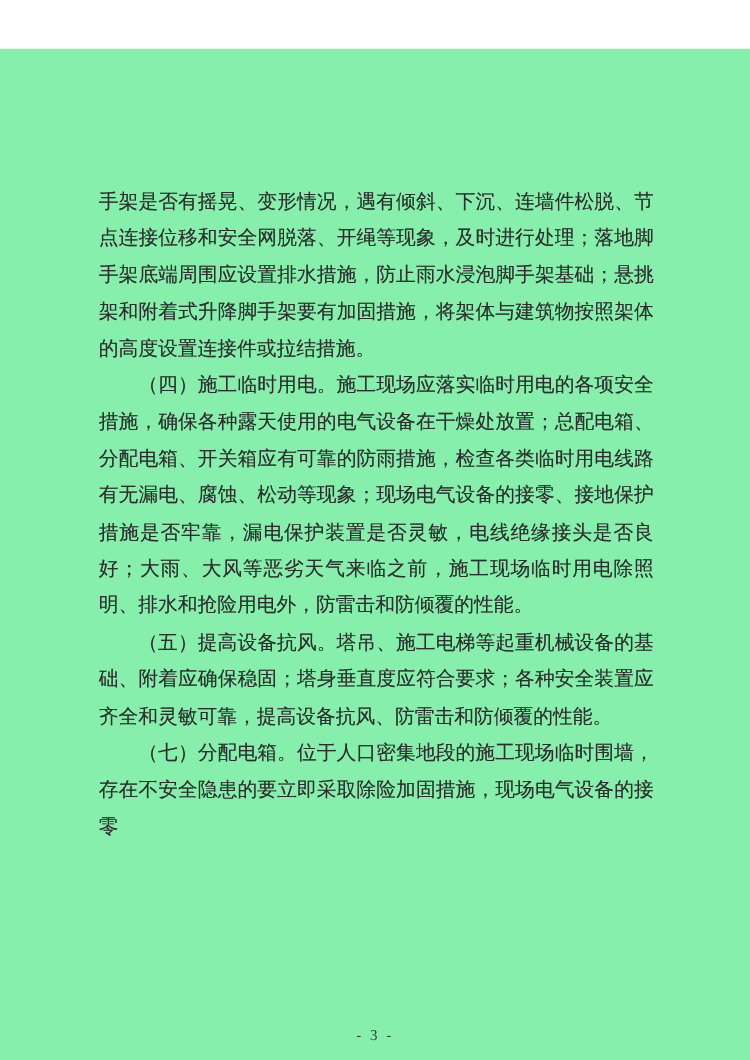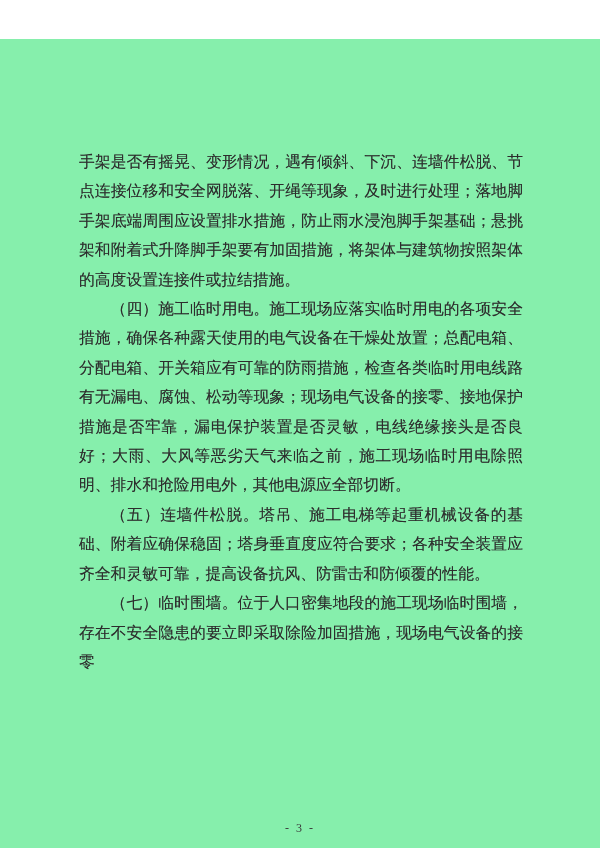--- a/index.html
+++ b/index.html
@@ -48,18 +48,18 @@
     letter-spacing: 2px;
     color: #3a3a3a;
   }
 </style>
 </head>
 <body>
 
 <div class="page">
   <div class="text-column">
     <p class="para"><b class="para-heading"></b><span>手架是否有摇晃、变形情况，遇有倾斜、下沉、连墙件松脱、节点连接位移和安全网脱落、开绳等现象，及时进行处理；落地脚手架底端周围应设置排水措施，防止雨水浸泡脚手架基础；悬挑架和附着式升降脚手架要有加固措施，将架体与建筑物按照架体的高度设置连接件或拉结措施。</span></p>
-    <p class="para indent"><b class="para-heading">（四）施工临时用电。</b><span>施工现场应落实临时用电的各项安全措施，确保各种露天使用的电气设备在干燥处放置；总配电箱、分配电箱、开关箱应有可靠的防雨措施，检查各类临时用电线路有无漏电、腐蚀、松动等现象；现场电气设备的接零、接地保护措施是否牢靠，漏电保护装置是否灵敏，电线绝缘接头是否良好；大雨、大风等恶劣天气来临之前，施工现场临时用电除照明、排水和抢险用电外，其他电源应全部切断。</span></p>
-    <p class="para indent"><b class="para-heading">（五）连墙件松脱。</b><span>塔吊、施工电梯等起重机械设备的基础、附着应确保稳固；塔身垂直度应符合要求；各种安全装置应齐全和灵敏可靠，提高设备抗风、防雷击和防倾覆的性能。</span></p>
-    <p class="para indent"><b class="para-heading">（七）临时围墙。</b><span>位于人口密集地段的施工现场临时围墙，存在不安全隐患的要立即采取除险加固措施，现场电气设备的接零</span></p>
+    <p class="para indent"><b class="para-heading">（四）施工临时用电。</b><span>施工现场应落实临时用电的各项安全措施，确保各种露天使用的电气设备在干燥处放置；总配电箱、分配电箱、开关箱应有可靠的防雨措施，检查各类临时用电线路有无漏电、腐蚀、松动等现象；现场电气设备的接零、接地保护措施是否牢靠，漏电保护装置是否灵敏，电线绝缘接头是否良好；大雨、大风等恶劣天气来临之前，施工现场临时用电除照明、排水和抢险用电外，防雷击和防倾覆的性能。</span></p>
+    <p class="para indent"><b class="para-heading">（五）提高设备抗风。</b><span>塔吊、施工电梯等起重机械设备的基础、附着应确保稳固；塔身垂直度应符合要求；各种安全装置应齐全和灵敏可靠，提高设备抗风、防雷击和防倾覆的性能。</span></p>
+    <p class="para indent"><b class="para-heading">（七）分配电箱。</b><span>位于人口密集地段的施工现场临时围墙，存在不安全隐患的要立即采取除险加固措施，现场电气设备的接零</span></p>
   </div>
   <div class="page-footer">- 3 -</div>
 </div>
 
 </body></html>

